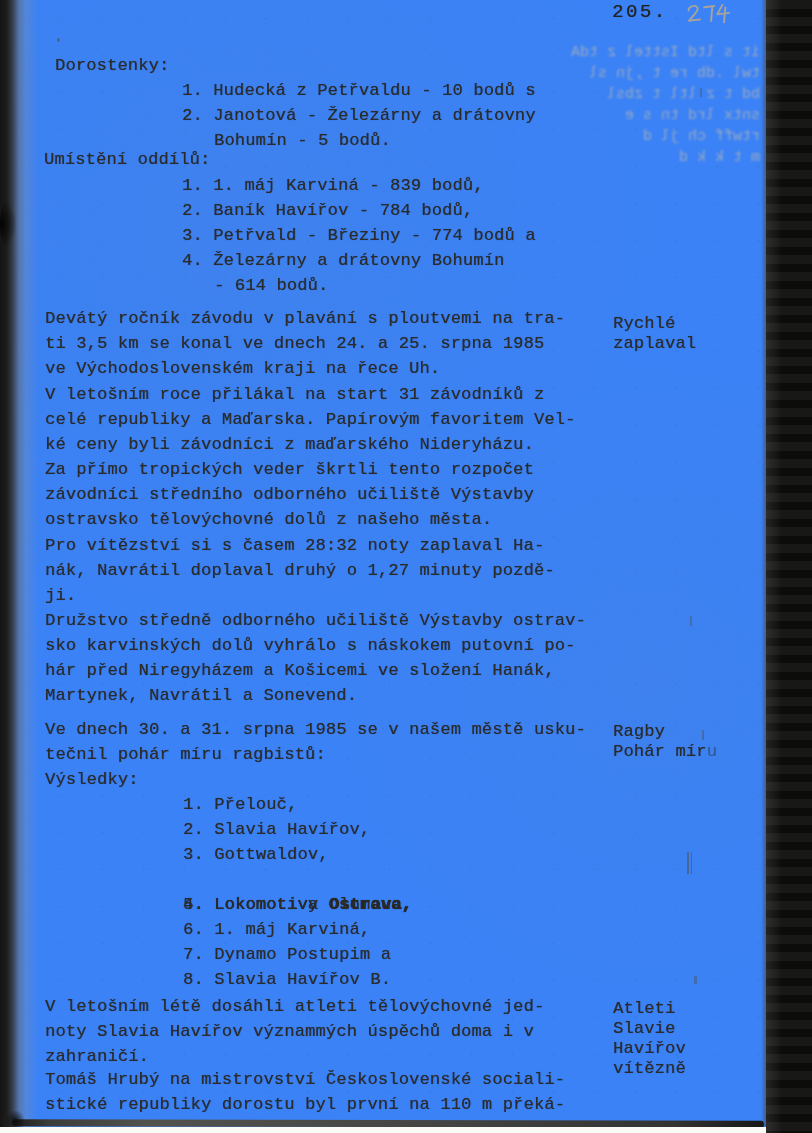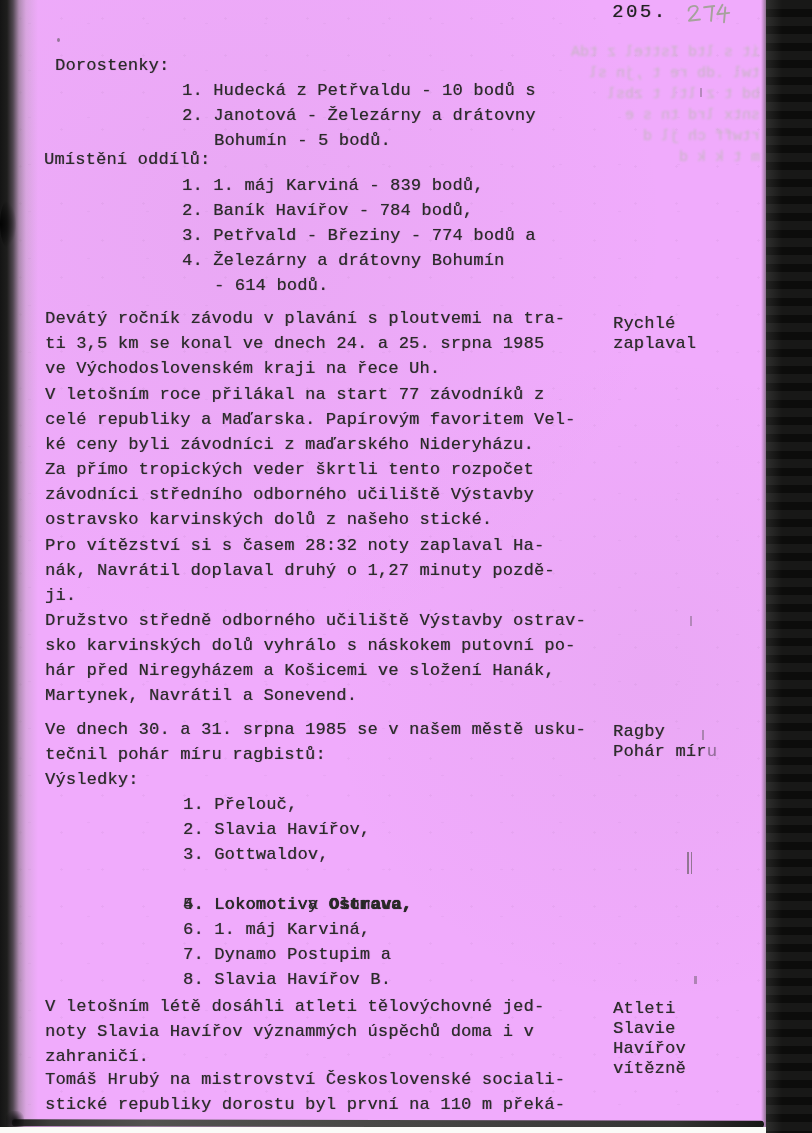--- a/index.html
+++ b/index.html
@@ -1,17 +1,17 @@
 <!DOCTYPE html>
 <html lang="cs"><head>
 <meta charset="utf-8">
 <style>
   html,body{margin:0;padding:0;}
   body{width:812px;height:1133px;background:#e9e8e4;font-family:"Liberation Mono","DejaVu Sans Mono",monospace;}
-  .scan{position:relative;width:812px;height:1133px;background:#f0abfc;overflow:hidden;}
+  .scan{position:relative;width:812px;height:1133px;background:#3b82f6;overflow:hidden;}
   
   .scan::before{content:"";position:absolute;inset:0;pointer-events:none;
     background-image:
       radial-gradient(circle at 30% 20%, rgba(120,118,112,0.06), transparent 40%),
       radial-gradient(circle at 80% 60%, rgba(120,118,112,0.05), transparent 35%),
       radial-gradient(rgba(0,0,0,0.035) 1px, transparent 1.4px),
       radial-gradient(rgba(0,0,0,0.028) 1px, transparent 1.3px);
     background-size:100% 100%,100% 100%,41px 37px,59px 47px;}
   
   .edge-left{position:absolute;left:0;top:0;width:38px;height:100%;
@@ -100,26 +100,26 @@
   <div class="tl" style="left:182px;top:251px;">4. Železárny a drátovny Bohumín</div>
   <div class="tl" style="left:214px;top:276px;">- 614 bodů.</div>
 
   <div class="margin-note">
     <div class="tl" style="left:613px;top:314px;">Rychlé</div>
     <div class="tl" style="left:613px;top:334px;">zaplaval</div>
   </div>
   <div class="tl" style="left:45px;top:309px;">Devátý ročník závodu v plavání s ploutvemi na tra-</div>
   <div class="tl" style="left:45px;top:334px;">ti 3,5 km se konal ve dnech 24. a 25. srpna 1985</div>
   <div class="tl" style="left:45px;top:359px;">ve Východoslovenském kraji na řece Uh.</div>
-  <div class="tl" style="left:45px;top:385px;">V letošním roce přilákal na start 77 závodníků z</div>
+  <div class="tl" style="left:45px;top:385px;">V letošním roce přilákal na start 31 závodníků z</div>
   <div class="tl" style="left:45px;top:410px;">celé republiky a Maďarska. Papírovým favoritem Vel-</div>
   <div class="tl" style="left:45px;top:435px;">ké ceny byli závodníci z maďarského Nideryházu.</div>
   <div class="tl" style="left:45px;top:485px;">závodníci středního odborného učiliště Výstavby</div>
   <div class="tl" style="left:45px;top:460px;">Za přímo tropických veder škrtli tento rozpočet</div>
-  <div class="tl" style="left:45px;top:510px;">ostravsko karvinských dolů z našeho stické.</div>
+  <div class="tl" style="left:45px;top:510px;">ostravsko tělovýchovné dolů z našeho města.</div>
   <div class="tl" style="left:45px;top:536px;">Pro vítězství si s časem 28:32 noty zaplaval Ha-</div>
   <div class="tl" style="left:45px;top:561px;">nák, Navrátil doplaval druhý o 1,27 minuty pozdě-</div>
   <div class="tl" style="left:45px;top:586px;">ji.</div>
   <div class="tl" style="left:45px;top:636px;">sko karvinských dolů vyhrálo s náskokem putovní po-</div>
   <div class="tl" style="left:45px;top:611px;">Družstvo středně odborného učiliště Výstavby ostrav-</div>
   <div class="tl" style="left:45px;top:686px;">Martynek, Navrátil a Sonevend.</div>
   <div class="tl" style="left:45px;top:661px;">hár před Niregyházem a Košicemi ve složení Hanák,</div>
 
   <div class="margin-note">
     <div class="tl" style="left:613px;top:722px;">Ragby</div>

